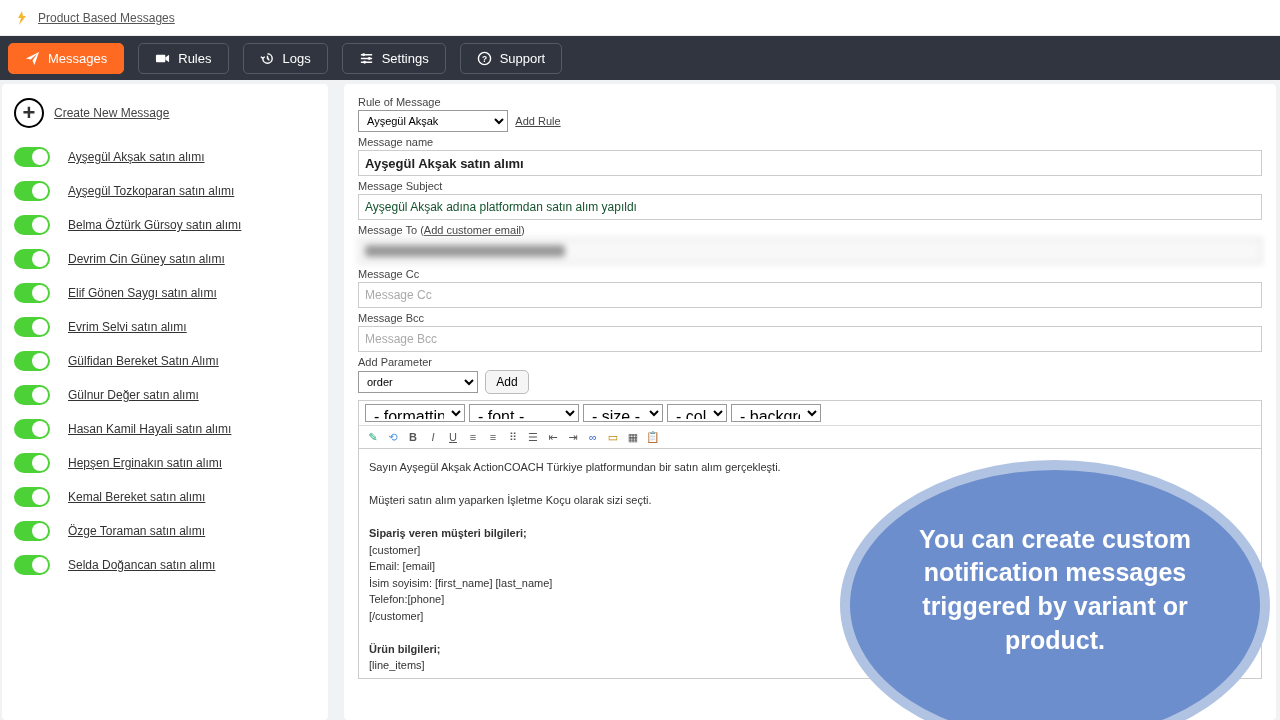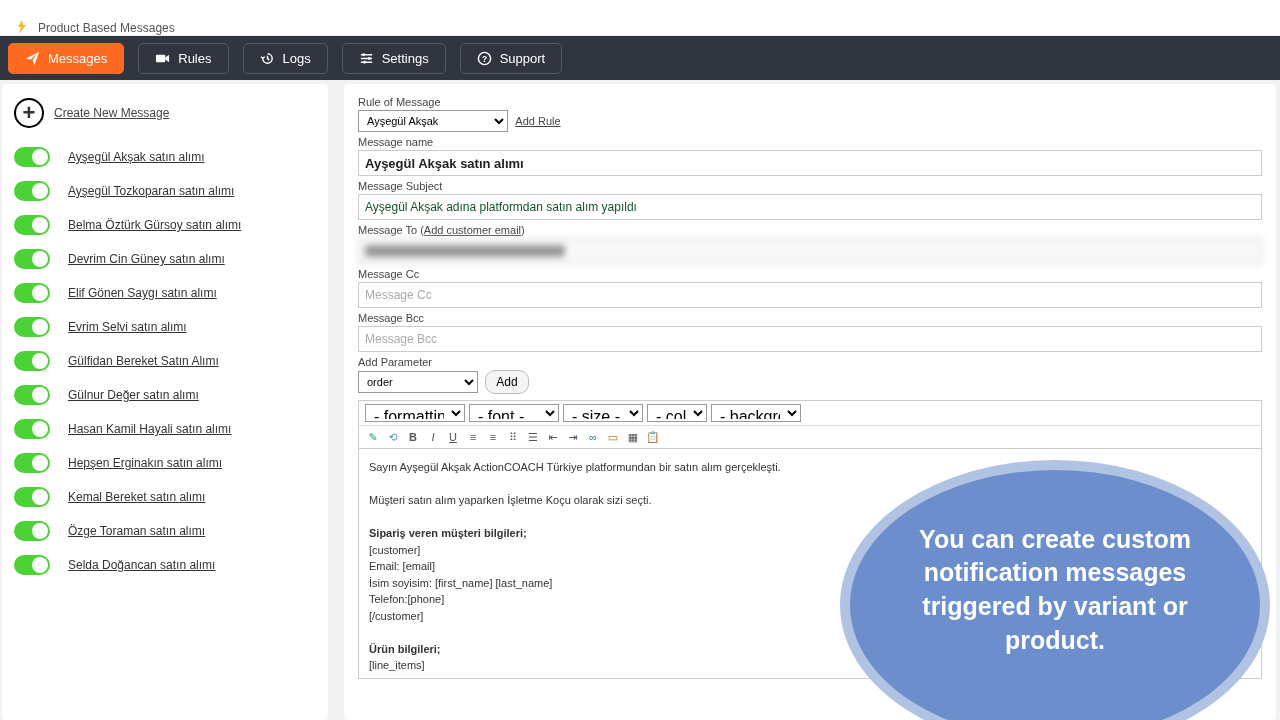--- a/index.html
+++ b/index.html
@@ -10,25 +10,26 @@
   color: #333;
   width: 1280px;
   height: 720px;
   overflow: hidden;
   position: relative;
 }
 .titlebar {
   height: 36px;
   background: #fff;
   display: flex;
-  align-items: flex-end;
+  align-items: center;
   padding: 0 14px;
   font-size: 12px;
   color: #555;
   border-bottom: 1px solid #eee;
+  text-decoration: underline;
 }
 .titlebar .logo {
   width: 16px;
   height: 16px;
   margin-right: 8px;
 }
 .navbar {
   height: 44px;
   background: #30353f;
   display: flex;
@@ -175,21 +176,21 @@
   top: 6px;
   width: 200px;
   height: 12px;
   background: #999;
   border-radius: 3px;
 }
 .add-btn {
   height: 24px;
   border: 1px solid #bbb;
   background: #f5f5f5;
-  border-radius: 10px;
+  border-radius: 5px;
   padding: 2px 10px;
   font-size: 12px;
   cursor: pointer;
   margin-left: 4px;
 }
 .editor-toolbar {
   border: 1px solid #ccc;
   border-bottom: 1px solid #ddd;
   padding: 3px 6px;
   display: flex;
@@ -406,21 +407,21 @@
     <div class="field-row">
       <div class="field-label">Add Parameter</div>
       <select class="sel" style="width:120px">
         <option>order</option>
       </select>
       <button class="add-btn">Add</button>
     </div>
 
     <div class="editor-toolbar">
       <select class="sel" style="width:100px"><option>- formatting -</option></select>
-      <select class="sel" style="width:90px"><option>- font -</option></select>
+      <select class="sel" style="width:110px"><option>- font -</option></select>
       <select class="sel" style="width:80px"><option>- size -</option></select>
       <select class="sel" style="width:60px"><option>- color -</option></select>
       <select class="sel" style="width:90px"><option>- background -</option></select>
     </div>
     <div class="editor-toolbar2">
       <span class="tb-icon" style="color:#2a7">✎</span>
       <span class="tb-icon" style="color:#59d">⟲</span>
       <span class="tb-icon" style="font-weight:bold">B</span>
       <span class="tb-icon" style="font-style:italic">I</span>
       <span class="tb-icon" style="text-decoration:underline">U</span>

